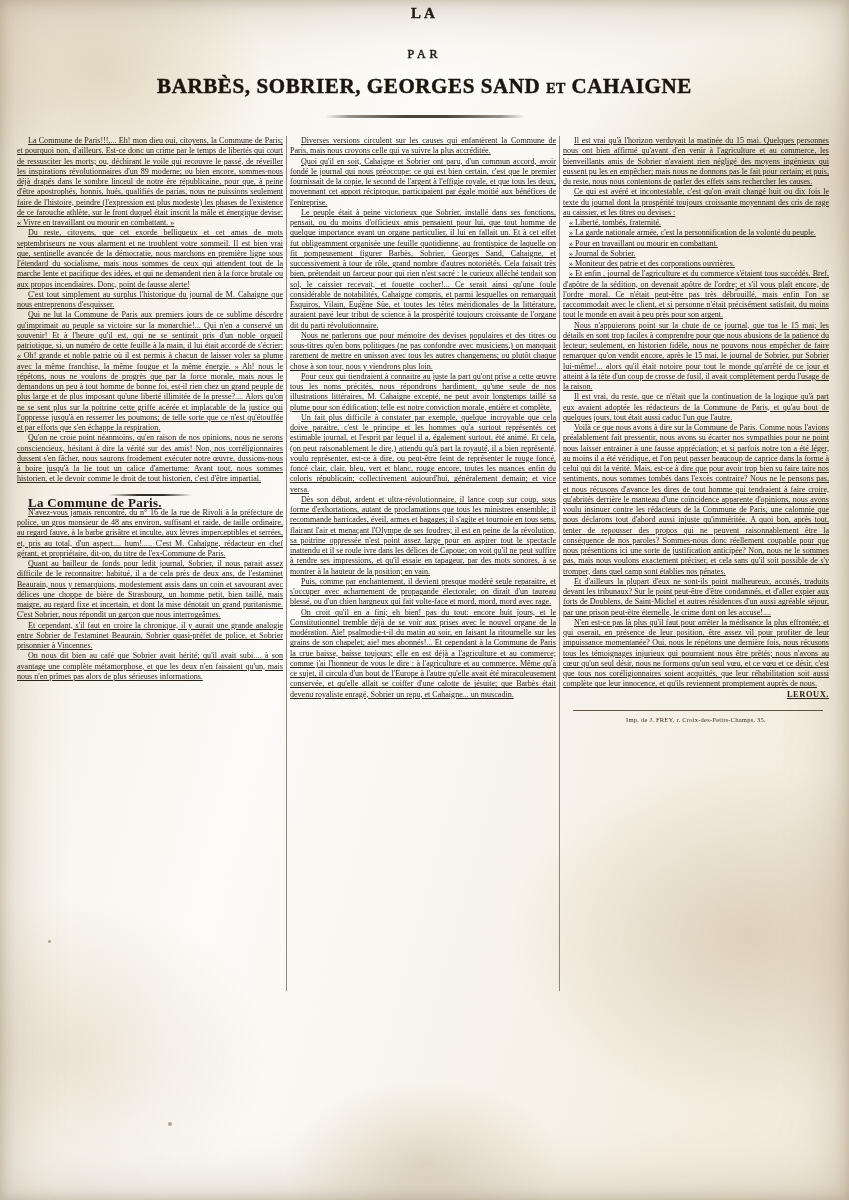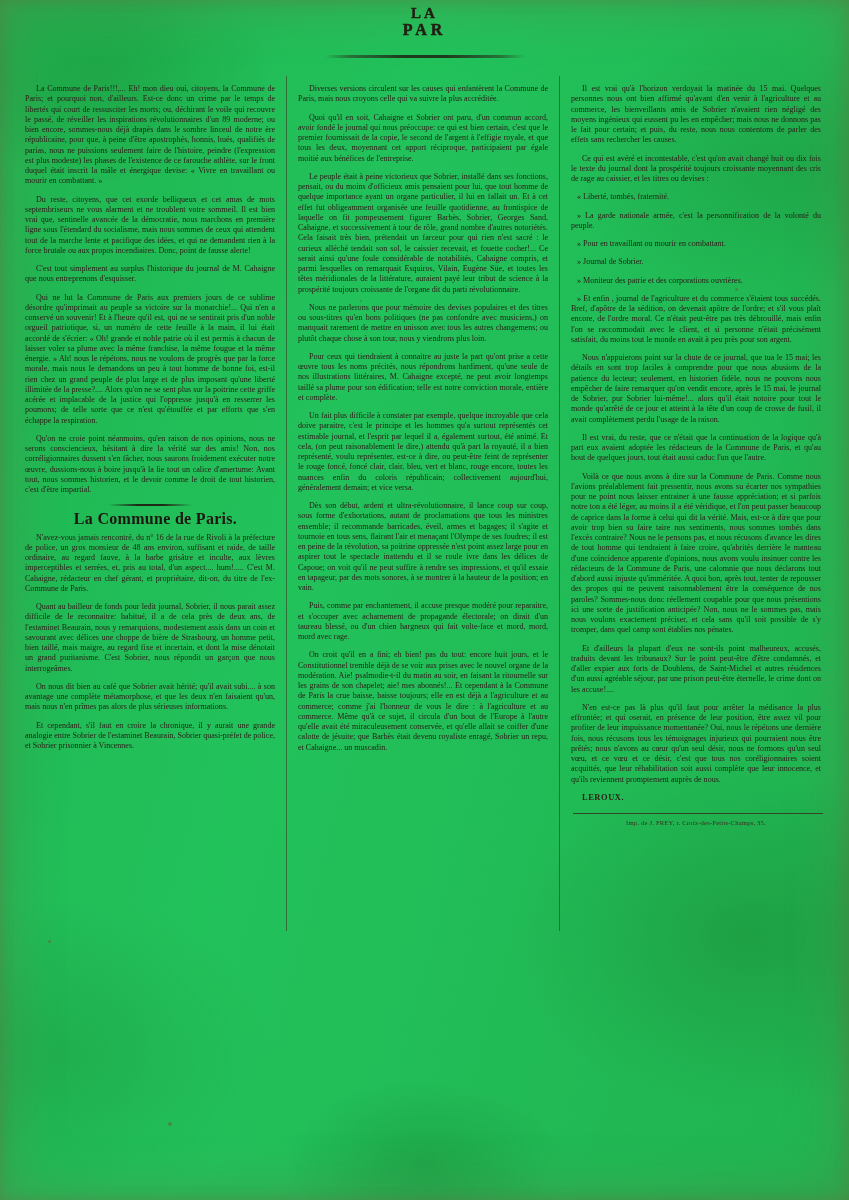--- a/index.html
+++ b/index.html
@@ -4,21 +4,21 @@
 <title>La Commune de Paris — affiche</title>
 <style>
   html,body{margin:0;padding:0;background:#3a3a38;}
   body{
     font-family:"Liberation Serif", serif;
   }
   .sheet{
     position:relative;
     width:849px;height:1200px;
     margin:0 auto;
-    background:#22c55e;
+    background:#ffffff;
     overflow:hidden;
     box-sizing:border-box;
   }
   
   .grain{
     position:absolute;inset:0;pointer-events:none;
     background:
       radial-gradient(ellipse 240px 160px at 12% 6%, rgba(186,160,112,.30), rgba(186,160,112,0) 70%),
       radial-gradient(ellipse 300px 200px at 92% 14%, rgba(176,150,104,.26), rgba(176,150,104,0) 70%),
       radial-gradient(ellipse 330px 240px at 88% 78%, rgba(170,142,96,.30), rgba(170,142,96,0) 72%),
@@ -70,22 +70,23 @@
   }
   .bigtitle .w2{
     font-size:93px;
     letter-spacing:-1px;
     -webkit-text-stroke:3.2px #14100a;
     transform:scaleY(1.18);
     display:inline-block;
     transform-origin:center bottom;
   }
   .par{
-    font-family:"Liberation Serif", serif;
-    font-weight:bold;font-size:16px;letter-spacing:4px;
+    margin-top:26px;
+    font-family:"Liberation Serif", serif;
+    font-weight:normal;font-size:12px;letter-spacing:4px;
     color:#231c12;
     -webkit-text-stroke:.5px #231c12;
   }
   .authors{
     margin-top:12px;
     font-family:"Liberation Serif", serif;
     font-weight:bold;
     font-size:21px;
     letter-spacing:.6px;
     color:#1b150d;
@@ -114,37 +115,36 @@
     font-size:8.05px;
     line-height:10.25px;
     text-align:justify;
     color:#2a2117;
     font-family:"Liberation Serif", serif;
     hyphens:auto;
     overflow:hidden;
     padding:0 3px;
   }
   .col.c2{border-left:1px solid rgba(60,46,28,.55);border-right:1px solid rgba(60,46,28,.55);}
-  .col p{margin:8px;text-indent:11px;}
+  .col p{margin:0;text-indent:11px;text-decoration:underline;}
   .col p.dev{text-indent:6px;}
   .sechead{
-    text-align:center;
-    font-weight:bold;
-    font-size:16px;
+    font-weight:bold;
+    font-size:13px;
     margin:9px 0 5px 0;
     text-indent:0;
     letter-spacing:.3px;
     color:#1d1710;
   }
   .minirule{
     width:84px;height:2px;margin:9px auto 2px;
     background:linear-gradient(90deg, rgba(40,32,20,0), rgba(30,24,14,.9) 35%, rgba(30,24,14,.9) 65%, rgba(40,32,20,0));
   }
   .sig{
-    text-align:left;text-indent:0;
+    text-align:right;text-indent:0;
     font-weight:bold;letter-spacing:.6px;
     margin-top:3px;font-size:8.4px;
   }
   .imprint-rule{
     margin:10px 6px 4px 10px;height:1px;background:rgba(55,42,26,.8);
   }
   .imprint{
     text-align:center;font-size:6.6px;letter-spacing:.2px;color:#3a2e1e;
   }
   .col3-foot{margin-top:6px;}
@@ -157,50 +157,55 @@
   <div class="grain"></div>
   <div class="edgeshade"></div>
   <div class="speck" style="left:48px;top:940px;width:3px;height:3px;"></div>
   <div class="speck" style="left:360px;top:300px;width:2px;height:2px;"></div>
   <div class="speck" style="left:735px;top:288px;width:3px;height:3px;"></div>
   <div class="speck" style="left:168px;top:1122px;width:4px;height:4px;"></div>
 
   <div class="masthead">
     <div class="la">LA</div>
     <div class="par">PAR</div>
+    <div class="authors">
+      <span>BARBÈS, SOBRIER, GEORGES SAND</span>
+      <span class="et">ET</span>
+      <span>CAHAIGNE</span>
+    </div>
     <div class="rule-orn"></div>
   </div>
 
   <div class="body-area">
 
     <div class="col c1">
       <p>La Commune de Paris!!!,... Eh! mon dieu oui, citoyens, la Commune de Paris; et pourquoi non, d'ailleurs. Est-ce donc un crime par le temps de libertés qui court de ressusciter les morts; ou, déchirant le voile qui recouvre le passé, de réveiller les inspirations révolutionnaires d'un 89 moderne; ou bien encore, sommes-nous déjà drapés dans le sombre linceul de notre ère républicaine, pour que, à peine d'être apostrophés, honnis, hués, qualifiés de parias, nous ne puissions seulement faire de l'histoire, peindre (l'expression est plus modeste) les phases de l'existence de ce farouche athlète, sur le front duquel était inscrit la mâle et énergique devise: « Vivre en travaillant ou mourir en combattant. »</p>
       <p>Du reste, citoyens, que cet exorde belliqueux et cet amas de mots septembriseurs ne vous alarment et ne troublent votre sommeil. Il est bien vrai que, sentinelle avancée de la démocratie, nous marchons en première ligne sous l'étendard du socialisme, mais nous sommes de ceux qui attendent tout de la marche lente et pacifique des idées, et qui ne demandent rien à la force brutale ou aux propos incendiaires. Donc, point de fausse alerte!</p>
       <p>C'est tout simplement au surplus l'historique du journal de M. Cahaigne que nous entreprenons d'esquisser.</p>
       <p>Qui ne lut la Commune de Paris aux premiers jours de ce sublime désordre qu'imprimait au peuple sa victoire sur la monarchie!... Qui n'en a conservé un souvenir! Et à l'heure qu'il est, qui ne se sentirait pris d'un noble orgueil patriotique, si, un numéro de cette feuille à la main, il lui était accordé de s'écrier: « Oh! grande et noble patrie où il est permis à chacun de laisser voler sa plume avec la même franchise, la même fougue et la même énergie. » Ah! nous le répétons, nous ne voulons de progrès que par la force morale, mais nous le demandons un peu à tout homme de bonne foi, est-il rien chez un grand peuple de plus large et de plus imposant qu'une liberté illimitée de la presse?.... Alors qu'on ne se sent plus sur la poitrine cette griffe acérée et implacable de la justice qui l'oppresse jusqu'à en resserrer les poumons; de telle sorte que ce n'est qu'étouffée et par efforts que s'en échappe la respiration.</p>
       <p>Qu'on ne croie point néanmoins, qu'en raison de nos opinions, nous ne serons consciencieux, hésitant à dire la vérité sur des amis! Non, nos corréligionnaires dussent s'en fâcher, nous saurons froidement exécuter notre œuvre, dussions-nous à boire jusqu'à la lie tout un calice d'amertume: Avant tout, nous sommes historien, et le devoir comme le droit de tout historien, c'est d'être impartial.</p>
 
       <div class="minirule"></div>
       <p class="sechead">La Commune de Paris.</p>
 
       <p>N'avez-vous jamais rencontré, du n° 16 de la rue de Rivoli à la préfecture de police, un gros monsieur de 48 ans environ, suffisant et raide, de taille ordinaire, au regard fauve, à la barbe grisâtre et inculte, aux lèvres imperceptibles et serrées, et, pris au total, d'un aspect.... hum!..... C'est M. Cahaigne, rédacteur en chef gérant, et propriétaire, dit-on, du titre de l'ex-Commune de Paris.</p>
       <p>Quant au bailleur de fonds pour ledit journal, Sobrier, il nous parait assez difficile de le reconnaitre: habitué, il a de cela près de deux ans, de l'estaminet Beaurain, nous y remarquions, modestement assis dans un coin et savourant avec délices une choppe de bière de Strasbourg, un homme petit, bien taillé, mais maigre, au regard fixe et incertain, et dont la mise dénotait un grand puritanisme. C'est Sobrier, nous répondit un garçon que nous interrogeâmes.</p>
+      <p>Et cependant, s'il faut en croire la chronique, il y aurait une grande analogie entre Sobrier de l'estaminet Beaurain, Sobrier quasi-préfet de police, et Sobrier prisonnier à Vincennes.</p>
       <p>On nous dit bien au café que Sobrier avait hérité; qu'il avait subi.... à son avantage une complète métamorphose, et que les deux n'en faisaient qu'un, mais nous n'en prîmes pas alors de plus sérieuses informations.</p>
-      <p>Et cependant, s'il faut en croire la chronique, il y aurait une grande analogie entre Sobrier de l'estaminet Beaurain, Sobrier quasi-préfet de police, et Sobrier prisonnier à Vincennes.</p>
     </div>
 
     <div class="col c2">
       <p>Diverses versions circulent sur les causes qui enfantèrent la Commune de Paris, mais nous croyons celle qui va suivre la plus accréditée.</p>
       <p>Quoi qu'il en soit, Cahaigne et Sobrier ont paru, d'un commun accord, avoir fondé le journal qui nous préoccupe: ce qui est bien certain, c'est que le premier fournissait de la copie, le second de l'argent à l'effigie royale, et que tous les deux, moyennant cet apport réciproque, participaient par égale moitié aux bénéfices de l'entreprise.</p>
       <p>Le peuple était à peine victorieux que Sobrier, installé dans ses fonctions, pensait, ou du moins d'officieux amis pensaient pour lui, que tout homme de quelque importance ayant un organe particulier, il lui en fallait un. Et à cet effet fut obligeamment organisée une feuille quotidienne, au frontispice de laquelle on fit pompeusement figurer Barbès, Sobrier, Georges Sand, Cahaigne, et successivement à tour de rôle, grand nombre d'autres notoriétés. Cela faisait très bien, prétendait un farceur pour qui rien n'est sacré : le curieux alléché tendait son sol, le caissier recevait, et fouette cocher!... Ce serait ainsi qu'une foule considérable de notabilités, Cahaigne compris, et parmi lesquelles on remarquait Esquiros, Vilain, Eugène Süe, et toutes les têtes méridionales de la littérature, auraient payé leur tribut de science à la prospérité toujours croissante de l'organe dit du parti révolutionnaire.</p>
       <p>Nous ne parlerons que pour mémoire des devises populaires et des titres ou sous-titres qu'en bons politiques (ne pas confondre avec musiciens,) on manquait rarement de mettre en unisson avec tous les autres changemens; ou plutôt chaque chose à son tour, nous y viendrons plus loin.</p>
       <p>Pour ceux qui tiendraient à connaitre au juste la part qu'ont prise a cette œuvre tous les noms précités, nous répondrons hardiment, qu'une seule de nos illustrations littéraires, M. Cahaigne excepté, ne peut avoir longtemps taillé sa plume pour son édification; telle est notre conviction morale, entière et complète.</p>
       <p>Un fait plus difficile à constater par exemple, quelque incroyable que cela doive paraitre, c'est le principe et les hommes qu'a surtout représentés cet estimable journal, et l'esprit par lequel il a, également surtout, été animé. Et cela, (on peut raisonablement le dire,) attendu qu'à part la royauté, il a bien représenté, voulu représenter, est-ce à dire, ou peut-être feint de représenter le rouge foncé, foncé clair, clair, bleu, vert et blanc, rouge encore, toutes les nuances enfin du coloris républicain; collectivement aujourd'hui, généralement demain; et vice versa.</p>
       <p>Dès son début, ardent et ultra-révolutionnaire, il lance coup sur coup, sous forme d'exhortations, autant de proclamations que tous les ministres ensemble; il recommande barricades, éveil, armes et bagages; il s'agite et tournoie en tous sens, flairant l'air et menaçant l'Olympe de ses foudres; il est en peine de la révolution, sa poitrine oppressée n'est point assez large pour en aspirer tout le spectacle inattendu et il se roule ivre dans les délices de Capoue; on voit qu'il ne peut suffire à rendre ses impressions, et qu'il essaie en tapageur, par des mots sonores, à se montrer à la hauteur de la position; en vain.</p>
-      <p>Puis, comme par enchantement, il accuse presque modéré pour reparaitre, et s'occuper avec acharnement de propagande électorale; on dirait d'un taureau blessé, ou d'un chien hargneux qui fait volte-face et mord, mord, mord avec rage.</p>
+      <p>Puis, comme par enchantement, il devient presque modéré seule reparaitre, et s'occuper avec acharnement de propagande électorale; on dirait d'un taureau blessé, ou d'un chien hargneux qui fait volte-face et mord, mord, mord avec rage.</p>
       <p>On croit qu'il en a fini; eh bien! pas du tout: encore huit jours, et le Constitutionnel tremble déjà de se voir aux prises avec le nouvel organe de la modération. Aie! psalmodie-t-il du matin au soir, en faisant la ritournelle sur les grains de son chapelet; aie! mes abonnés!... Et cependant à la Commune de Paris la crue baisse, baisse toujours; elle en est déjà a l'agriculture et au commerce; comme j'ai l'honneur de vous le dire : à l'agriculture et au commerce. Même qu'à ce sujet, il circula d'un bout de l'Europe à l'autre qu'elle avait été miraculeusement conservée, et qu'elle allait se coiffer d'une calotte de jésuite; que Barbès était devenu royaliste enragé, Sobrier un repu, et Cahaigne... un muscadin.</p>
     </div>
 
     <div class="col c3">
       <p>Il est vrai qu'à l'horizon verdoyait la matinée du 15 mai. Quelques personnes nous ont bien affirmé qu'avant d'en venir à l'agriculture et au commerce, les bienveillants amis de Sobrier n'avaient rien négligé des moyens ingénieux qui eussent pu les en empêcher; mais nous ne donnons pas le fait pour certain; et puis, du reste, nous nous contentons de parler des effets sans rechercher les causes.</p>
       <p>Ce qui est avéré et incontestable, c'est qu'on avait changé huit ou dix fois le texte du journal dont la prospérité toujours croissante moyennant des cris de rage au caissier, et les titres ou devises :</p>
 
       <p class="dev">« Liberté, tombés, fraternité.</p>
       <p class="dev">» La garde nationale armée, c'est la personnification de la volonté du peuple.</p>
       <p class="dev">» Pour en travaillant ou mourir en combattant.</p>

